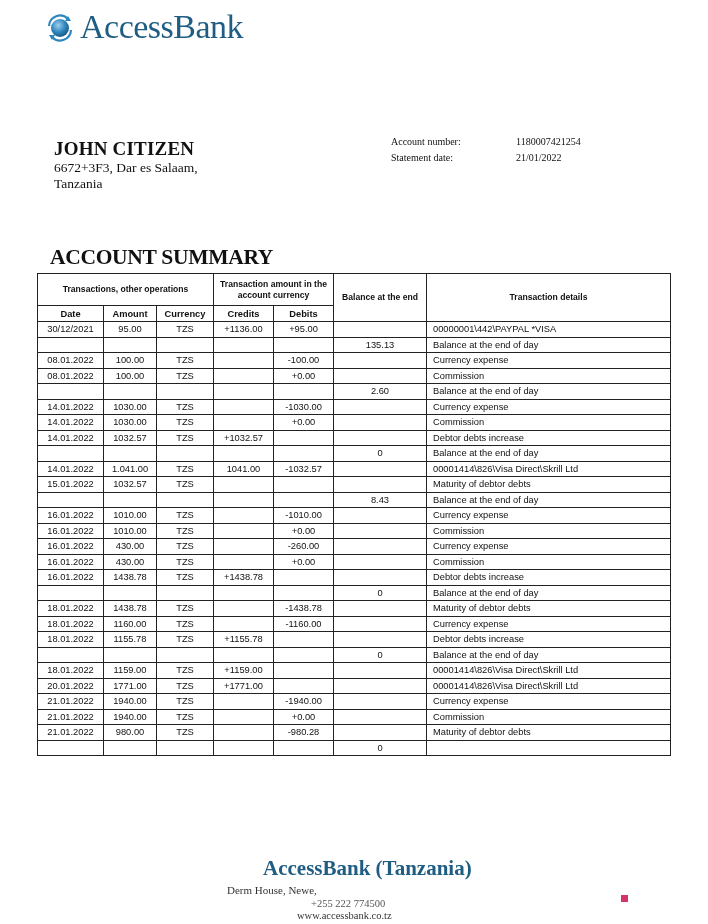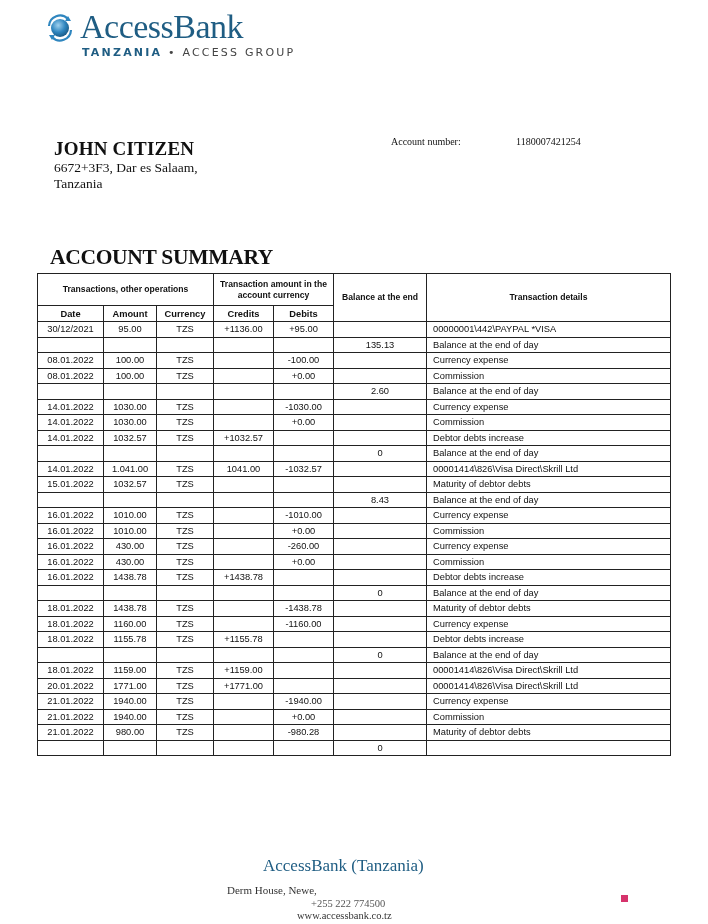--- a/index.html
+++ b/index.html
@@ -20,21 +20,21 @@
   .title { position:absolute; left:50px; top:245px; font-family:"Liberation Serif", serif; font-weight:bold; font-size:21.5px; letter-spacing:-0.3px; }
 
   table.stmt { position:absolute; left:37px; top:273px; border-collapse:collapse; font-size:9.3px; table-layout:fixed; }
   table.stmt td, table.stmt th { border:1px solid #222; padding:0 3px; height:14.5px; line-height:14px; white-space:nowrap; overflow:hidden; }
   table.stmt th { font-weight:bold; font-size:8.6px; text-align:center; }
   table.stmt th.h1 { height:31px; line-height:11px; white-space:normal; }
   table.stmt th.h2 { height:15px; font-size:9.3px; }
   .c { text-align:center; }
   .l { text-align:left; padding-left:6px !important; }
 
-  .foot-title { position:absolute; left:263px; top:856px; font-family:"Liberation Serif", serif; font-size:17px; font-weight:normal; color:#1f5d83; white-space:nowrap; }
+  .foot-title { position:absolute; left:263px; top:856px; font-family:"Liberation Serif", serif; font-size:21px; font-weight:bold; color:#1f5d83; white-space:nowrap; }
   .foot-addr { position:absolute; left:227px; top:884px; font-family:"Liberation Serif", serif; font-size:11px; color:#333; white-space:nowrap; }
   .foot-phone { position:absolute; left:311px; top:898px; font-family:"Liberation Serif", serif; font-size:10.5px; color:#555; white-space:nowrap; }
   .foot-web { position:absolute; left:297px; top:910px; font-family:"Liberation Serif", serif; font-size:10.5px; color:#333; white-space:nowrap; }
   .foot-mark { position:absolute; left:621px; top:895px; width:7px; height:7px; background:#d6336c; }
 </style>
 </head>
 <body>
 
 <div class="logo">
   <svg class="logo-mark" viewBox="0 0 28 28">
@@ -45,37 +45,36 @@
         <stop offset="100%" stop-color="#1b5d8a"></stop>
       </radialGradient>
     </defs>
     <circle cx="14" cy="14" r="9" fill="url(#g)"></circle>
     <path d="M3 12 A11 11 0 0 1 22 5" fill="none" stroke="#2f86bf" stroke-width="2.2"></path>
     <path d="M25 16 A11 11 0 0 1 6 23" fill="none" stroke="#2f86bf" stroke-width="2.2"></path>
     <polygon points="22,2 25,7 19,7" fill="#2f86bf"></polygon>
     <polygon points="6,26 3,21 9,21" fill="#2f86bf"></polygon>
   </svg>
   <div class="logo-name">AccessBank</div>
-  <div class="logo-sub">
-    <span class="tz">TANZANIA</span>
-    <span>•</span>
-    <span>ACCESS GROUP</span>
-  </div>
 </div>
 
 <div class="cust">
   <div class="name">JOHN CITIZEN</div>
   <div class="addr">6672+3F3, Dar es Salaam,</div>
   <div class="addr">Tanzania</div>
 </div>
 
 <div class="acct">
   <div class="row">
     <span class="lbl">Account number:</span>
     <span>1180007421254</span>
+  </div>
+  <div class="row">
+    <span class="lbl">Statement date:</span>
+    <span>21/01/2022</span>
   </div>
 </div>
 
 <div class="title">ACCOUNT SUMMARY</div>
 
 <table class="stmt">
   <colgroup>
     <col style="width:66px">
       <col style="width:53px">
       <col style="width:57px">

